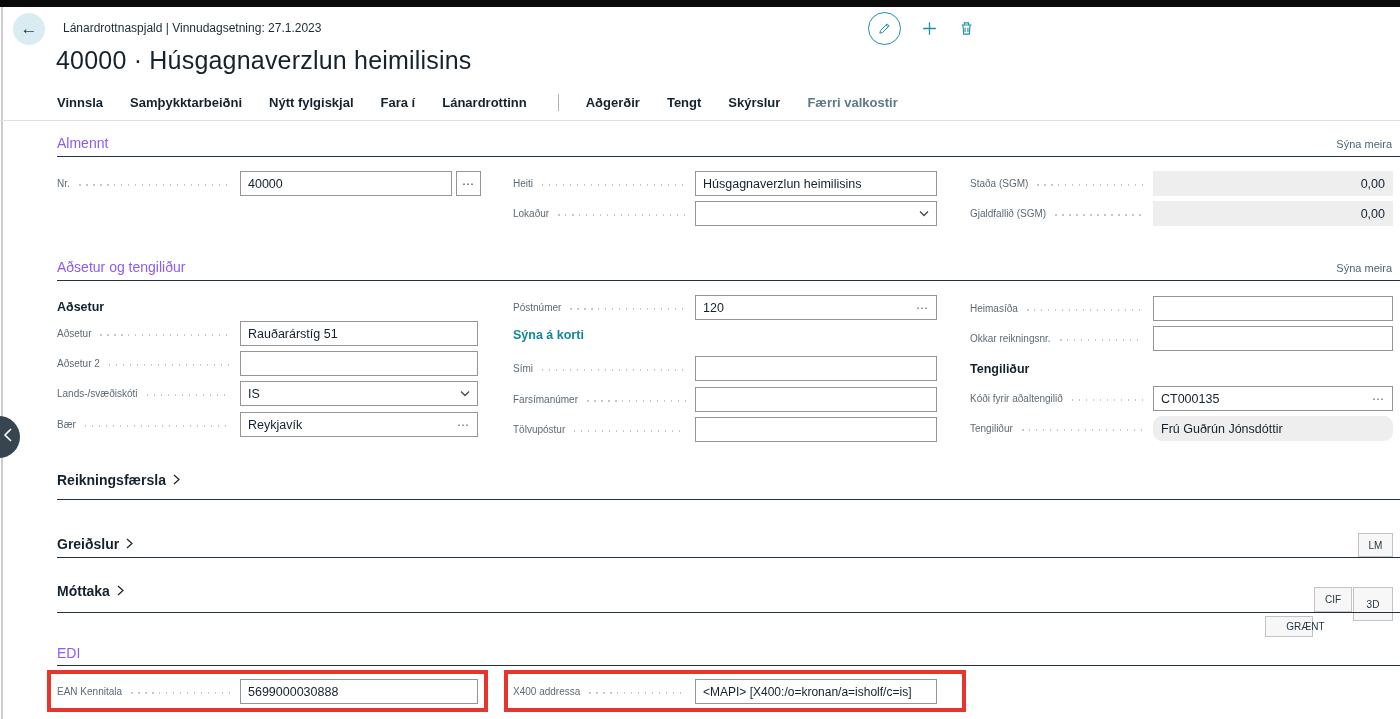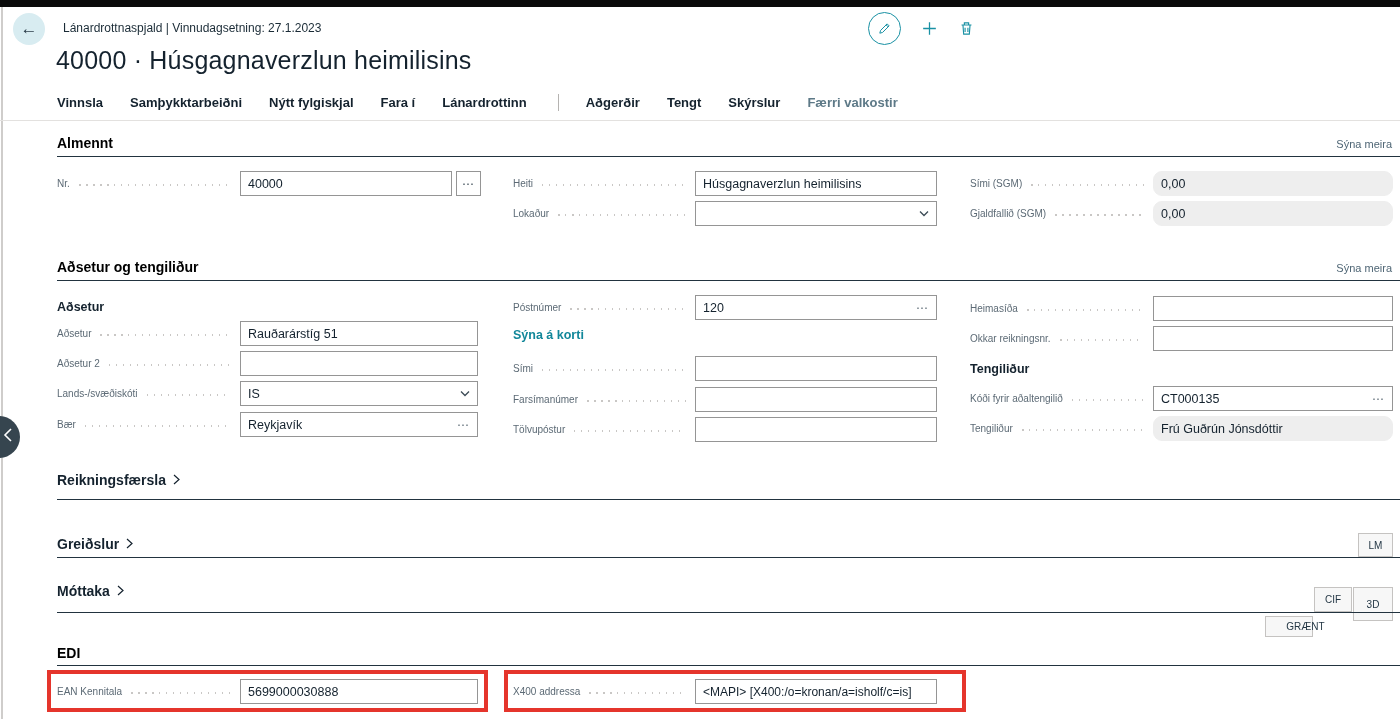--- a/index.html
+++ b/index.html
@@ -17,38 +17,38 @@
   .icon-circle{width:31px;height:31px;border:1.4px solid #1991a4;border-radius:50%;
     display:flex;align-items:center;justify-content:center;}
   .act-icons svg{display:block;}
 
   .menu{position:absolute;left:57px;top:94px;display:flex;align-items:center;font-size:13px;color:#14222e;font-weight:600;}
   .menu .mi{margin-right:27px;cursor:pointer;white-space:nowrap;}
   .menu .vdiv{width:1px;height:17px;background:#b5b3b1;margin:0 27px 0 4px;}
   .menu .more{color:#5d7987;font-weight:600;cursor:pointer;}
   .menu-line{position:absolute;left:0;top:120px;width:1400px;height:1px;background:#e3e1df;}
 
-  .sec-h{position:absolute;font-size:14px;font-weight:700;color:#000000;}
+  .sec-h{position:absolute;font-size:14px;font-weight:400;color:#8b5cf6;}
   .sec-h-sm{font-size:14px;}
   .sec-line{position:absolute;left:57px;right:0;height:1px;background:#22333f;}
   .show-more{position:absolute;right:8px;font-size:11px;color:#4f6675;cursor:pointer;}
   .collapse-h{position:absolute;display:flex;align-items:center;gap:7px;font-size:14px;font-weight:700;color:#14222e;cursor:pointer;}
   .collapse-h svg{margin-top:1px;}
 
   .field{position:absolute;height:25px;display:flex;align-items:center;}
   .lbl{font-size:10px;color:#5c6a75;white-space:nowrap;}
   .lbl-b{font-size:12.5px;color:#14222e;font-weight:700;white-space:nowrap;}
   .leader{flex:1;height:2px;margin:2px 9px 0 9px;
     background:repeating-linear-gradient(90deg,#c9c7c5 0 1.5px,transparent 1.5px 7px);}
   .inp{box-sizing:border-box;flex:none;height:25px;border:1px solid #959595;background:#fff;
     display:flex;align-items:center;padding:0 7px;font-size:12.5px;color:#14222e;
     white-space:nowrap;overflow:hidden;cursor:text;}
   .inp .val{overflow:hidden;text-overflow:clip;white-space:nowrap;}
   .inp.ro{background:#eeeeee;border-color:#eeeeee;cursor:default;}
-  .inp.num{border-radius:9px;}
+  .inp.num{justify-content:flex-end;}
   .inline-assist{margin-left:auto;color:#5c6a75;font-size:12px;letter-spacing:1px;padding-left:6px;cursor:pointer;}
   .chev{margin-left:auto;padding-left:6px;display:flex;align-items:center;}
   .assist-btn{position:absolute;box-sizing:border-box;width:25px;height:25px;border:1px solid #959595;
     background:#fff;display:flex;align-items:center;justify-content:center;color:#3c4b56;
     font-size:12px;letter-spacing:1px;cursor:pointer;}
   .map-link{position:absolute;font-size:12.5px;font-weight:700;color:#12879a;cursor:pointer;}
 
   .badge{position:absolute;box-sizing:border-box;border:1px solid #c5c3c1;background:#f7f7f7;
     color:#243745;font-size:10px;font-weight:400;display:flex;align-items:center;justify-content:center;cursor:pointer;}
 
@@ -138,21 +138,21 @@
       <span class="val"></span>
       <span class="chev">
         <svg width="10" height="7" viewBox="0 0 10 7" fill="none" stroke="#3c4b56" stroke-width="1.3">
             <path d="M1 1.5l4 4 4-4"></path>
           </svg>
       </span>
     </span>
   </div>
 
   <div class="field" style="left:970px;top:171px;width:423px;">
-    <span class="lbl">Sími (SGM)</span>
+    <span class="lbl">Staða (SGM)</span>
     <span class="leader"></span>
     <span class="inp ro num" style="width:240px;">
         <span class="val">0,00</span>
       </span>
   </div>
   <div class="field" style="left:970px;top:201px;width:423px;">
     <span class="lbl">Gjaldfallið (SGM)</span>
     <span class="leader"></span>
     <span class="inp ro num" style="width:240px;">
         <span class="val">0,00</span>

